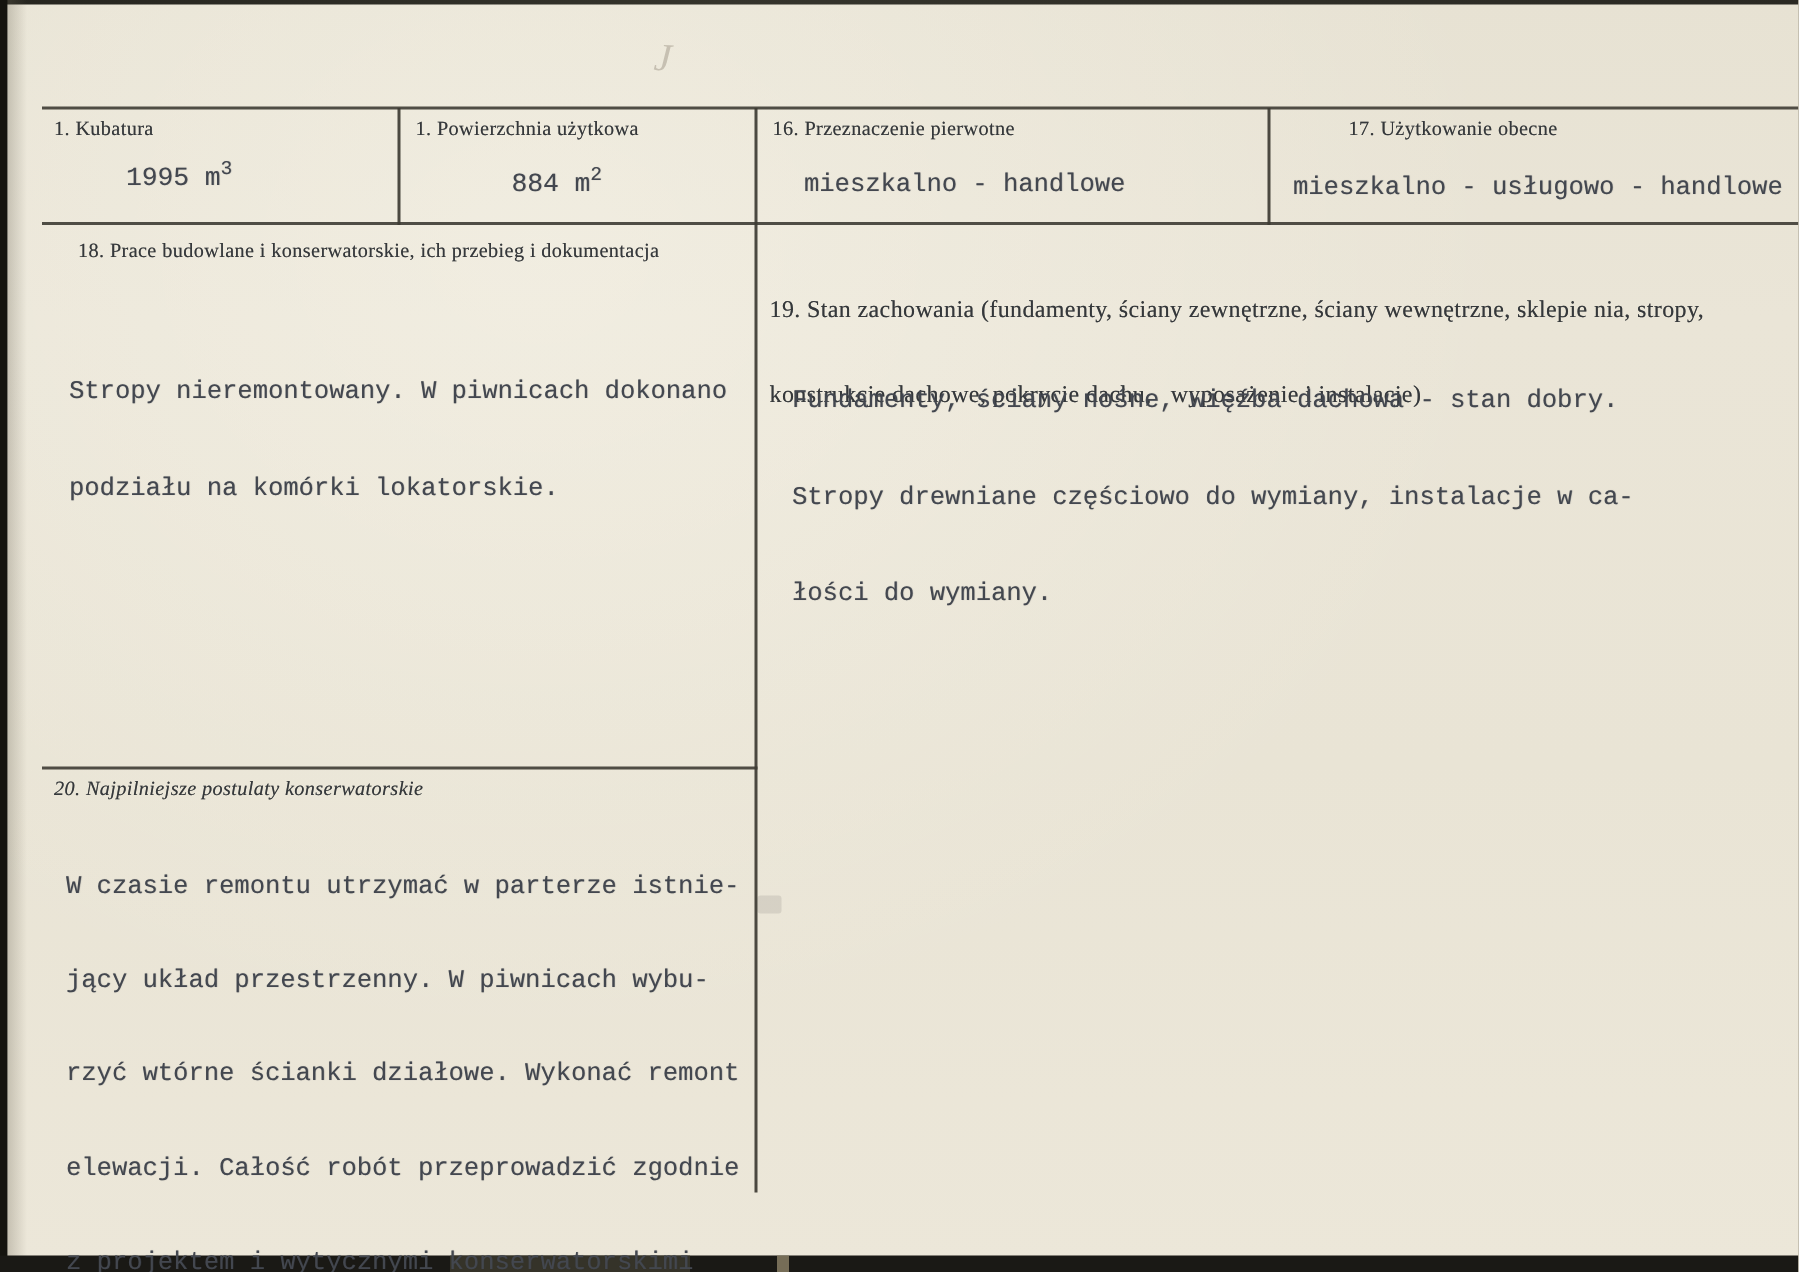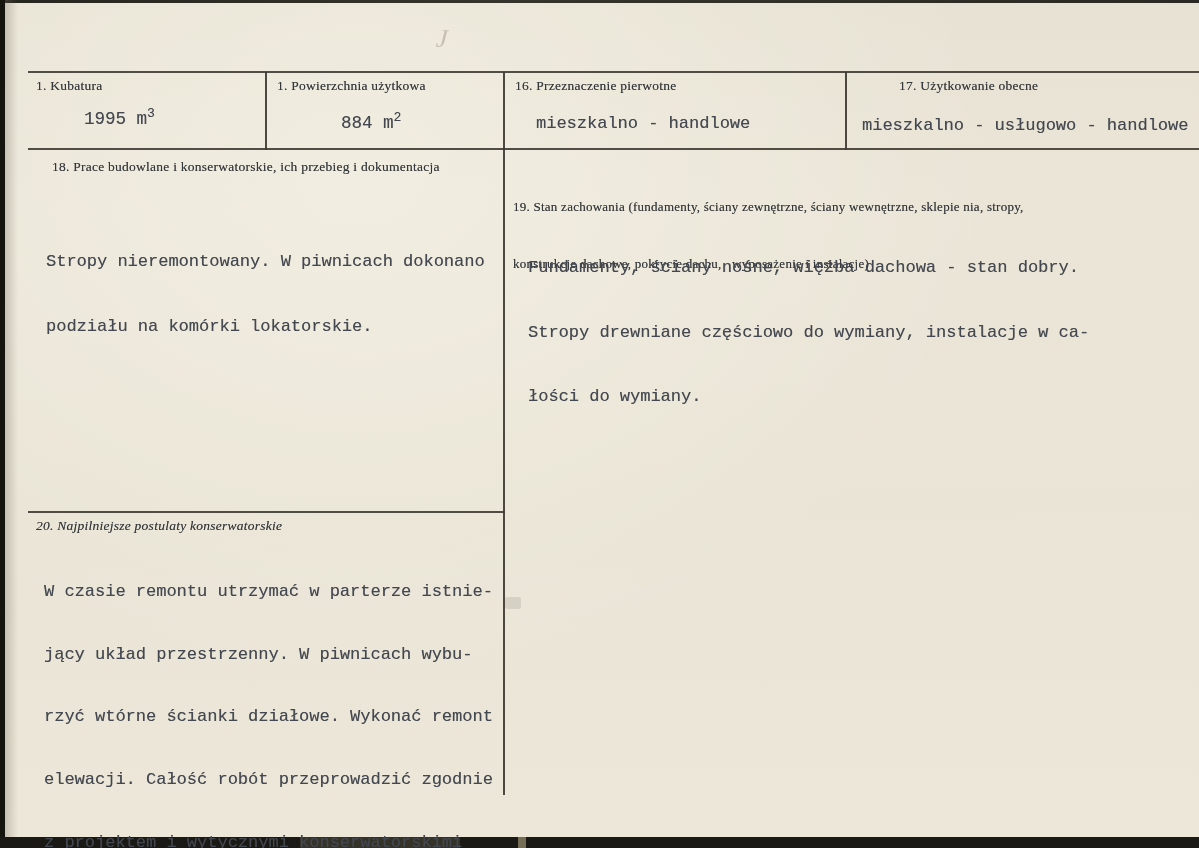--- a/index.html
+++ b/index.html
@@ -34,21 +34,21 @@
   
   .typed{
     font-family:"Liberation Mono", monospace;
     color:#43474f;white-space:pre;
     text-shadow:.3px .3px .5px rgba(62,66,75,.45);
   }
   .typed-md{font-size:17px;line-height:21.5px;}
   .typed-val{font-size:17.5px;}
   .sup{font-size:13px;position:relative;top:-7px;letter-spacing:0;}
   .lh20{line-height:20.9px;}
-  .lbl19{font-size:13px;line-height:19px;}
+  .lbl19{font-size:16px;line-height:19px;}
   .pencil{
     font-family:"Liberation Serif", serif;font-style:italic;
     color:rgba(150,143,126,0.45);font-size:26px;transform:rotate(4deg);
   }
   .smudge{width:16px;height:12px;background:rgba(120,118,110,0.18);border-radius:2px;filter:blur(.5px);}
 </style>
 </head>
 <body>
 
 <div class="paper">

